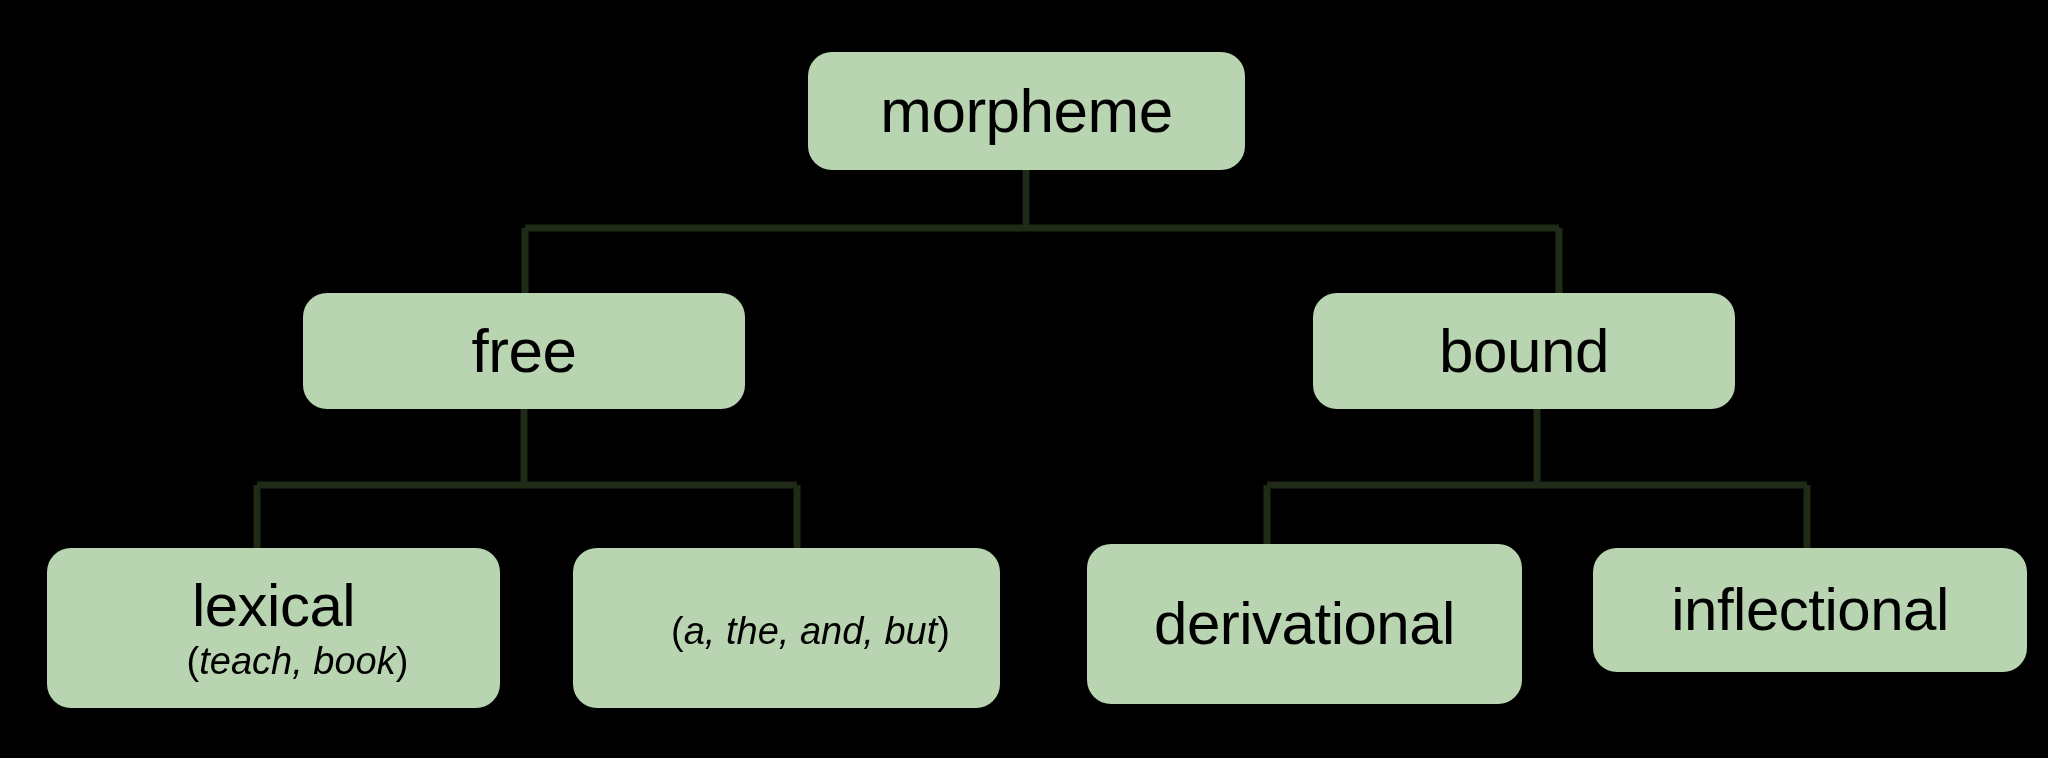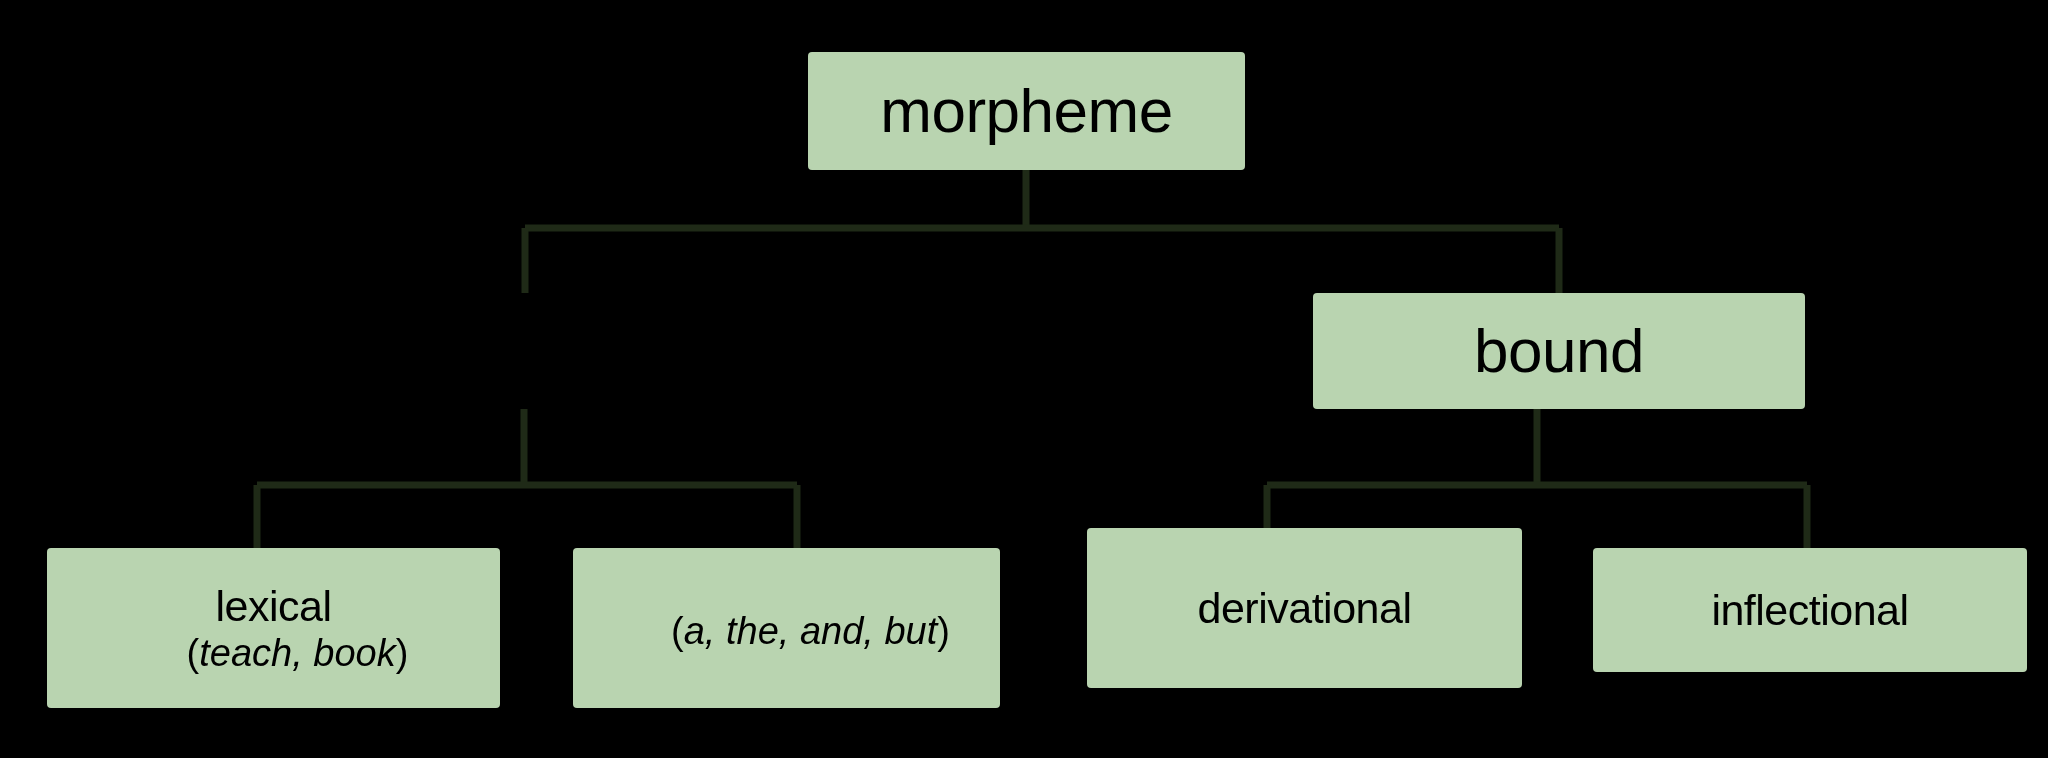--- a/index.html
+++ b/index.html
@@ -24,38 +24,38 @@
     left: 0;
     top: 0;
     width: 2048px;
     height: 758px;
   }
   
   .node {
     position: absolute;
     box-sizing: border-box;
     background: #b9d4b0;
-    border-radius: 4px;
+    border-radius: 24px;
     display: flex;
     flex-direction: column;
     align-items: center;
     justify-content: center;
     color: #000000;
     text-align: right;
     line-height: 1.0;
     overflow: hidden;
   }
   .node .title {
     font-size: 62px;
     font-weight: 400;
     letter-spacing: -0.5px;
     white-space: nowrap;
   }
   .node.leaf .title {
-    font-size: 43px;
+    font-size: 60px;
   }
   .node .examples {
     font-size: 38px;
     font-weight: 400;
     white-space: nowrap;
     margin-top: 6px;
     margin-left: 48px;
   }
   .node .examples em {
     font-style: italic;
@@ -71,39 +71,39 @@
   
   #node-free {
     left: 303px;
     top: 293px;
     width: 442px;
     height: 116px;
   }
   #node-bound {
     left: 1313px;
     top: 293px;
-    width: 492px;
+    width: 422px;
     height: 116px;
   }
   
   #node-lexical {
     left: 47px;
     top: 548px;
     width: 453px;
     height: 160px;
   }
   #node-functional {
     left: 573px;
     top: 548px;
     width: 427px;
     height: 160px;
   }
   #node-derivational {
     left: 1087px;
-    top: 528px;
+    top: 544px;
     width: 435px;
     height: 160px;
   }
   #node-inflectional {
     left: 1593px;
     top: 548px;
     width: 434px;
     height: 124px;
   }
 </style>
@@ -129,20 +129,23 @@
       <path d="M1267,485 L1807,485"></path>
       <path d="M1267,485 L1267,548"></path>
       <path d="M1807,485 L1807,548"></path>
     </g>
   </svg>
 
   <div class="node" id="node-morpheme">
     <span class="title">morpheme</span>
   </div>
 
+  <div class="node" id="node-free">
+    <span class="title">free</span>
+  </div>
 
   <div class="node" id="node-bound">
     <span class="title">bound</span>
   </div>
 
   <div class="node leaf" id="node-lexical">
     <span class="title">lexical</span>
     <span class="examples"><span>(</span><em>teach, book</em><span>)</span></span>
   </div>
 

